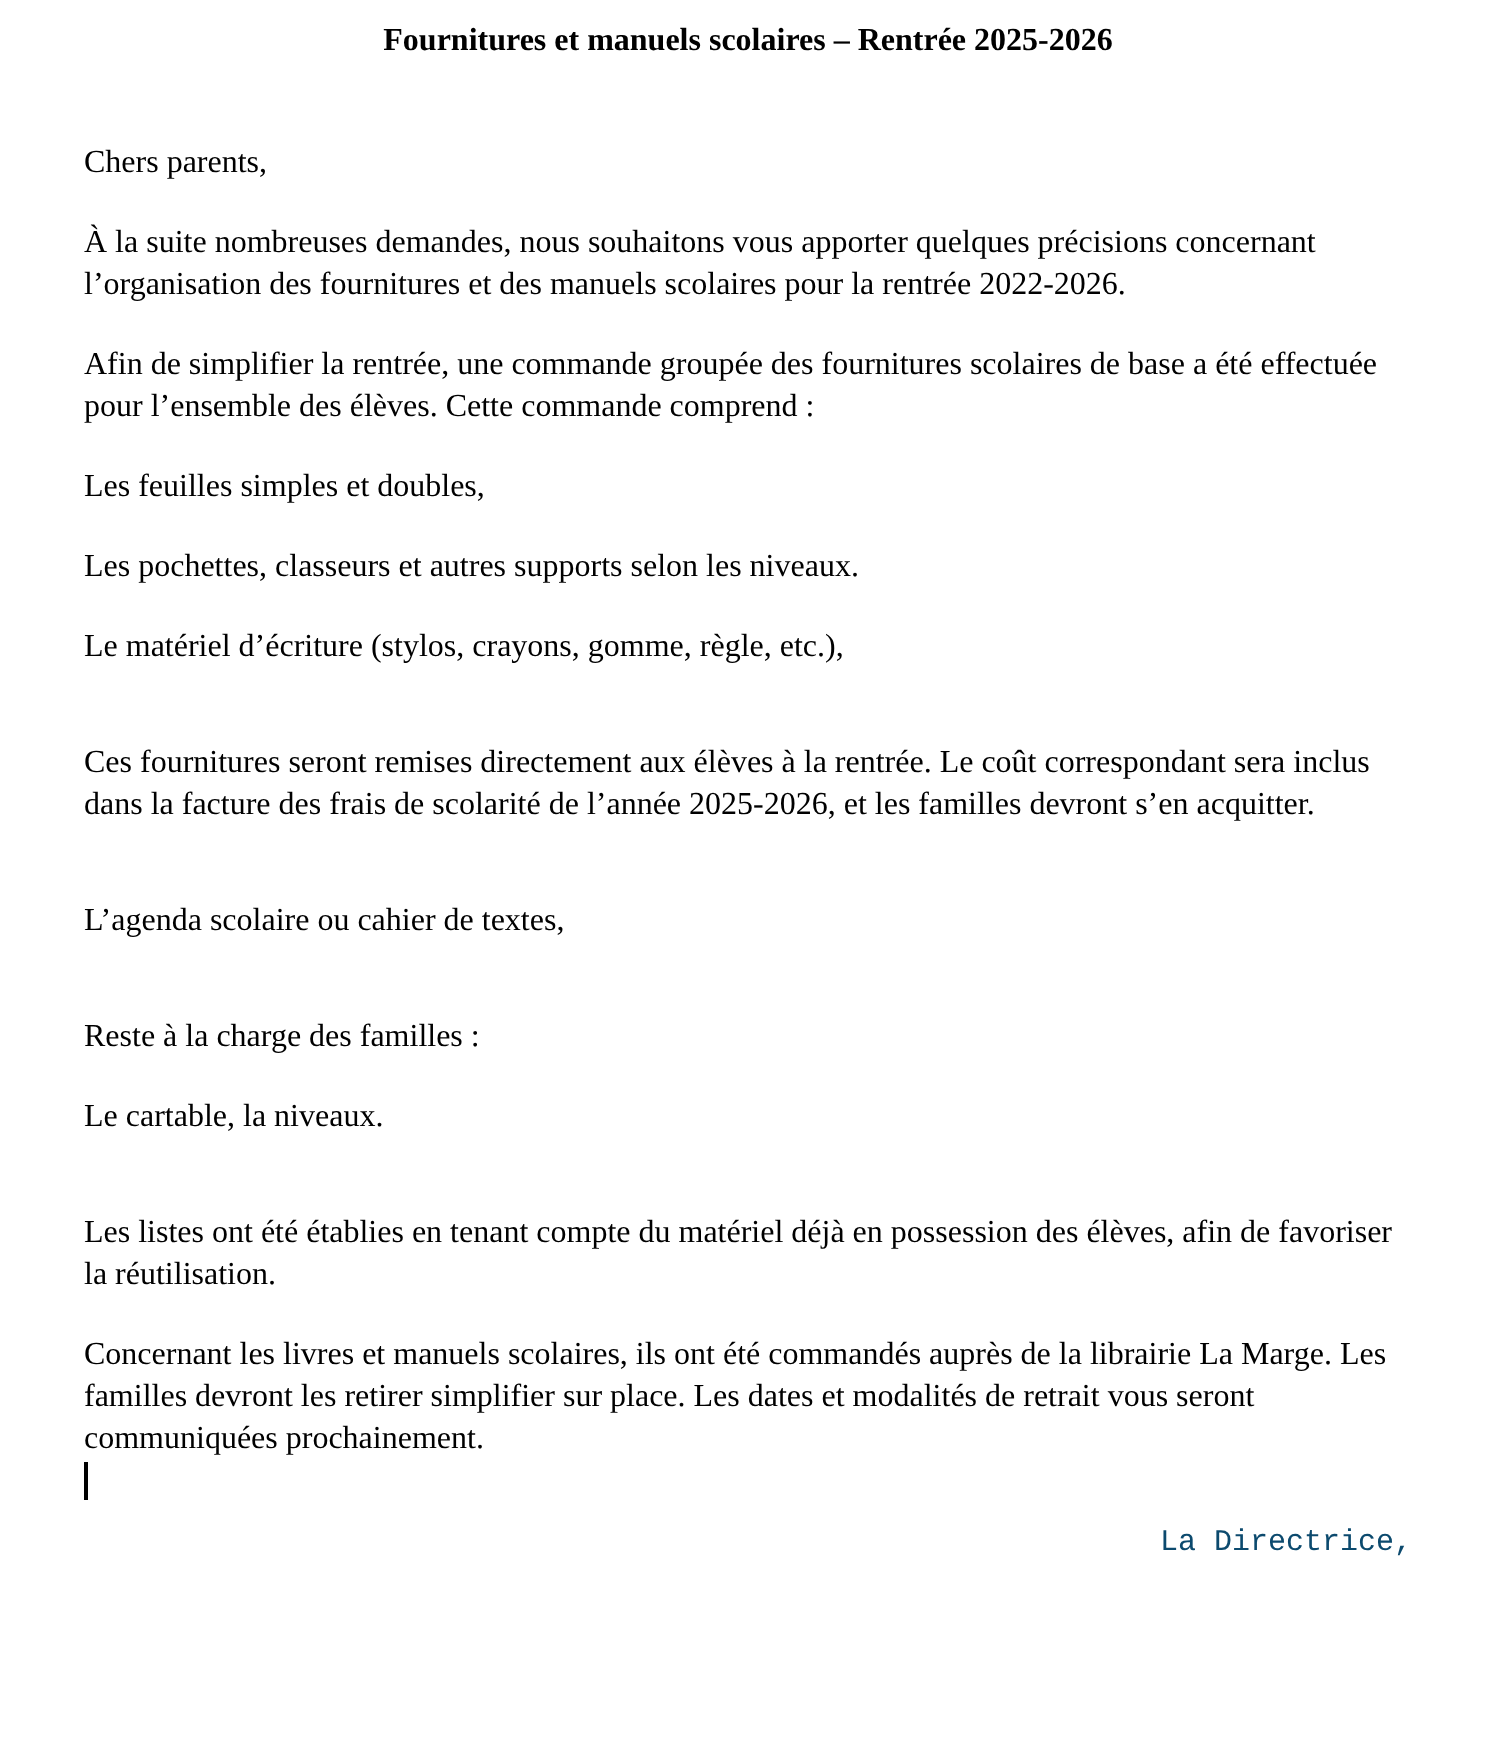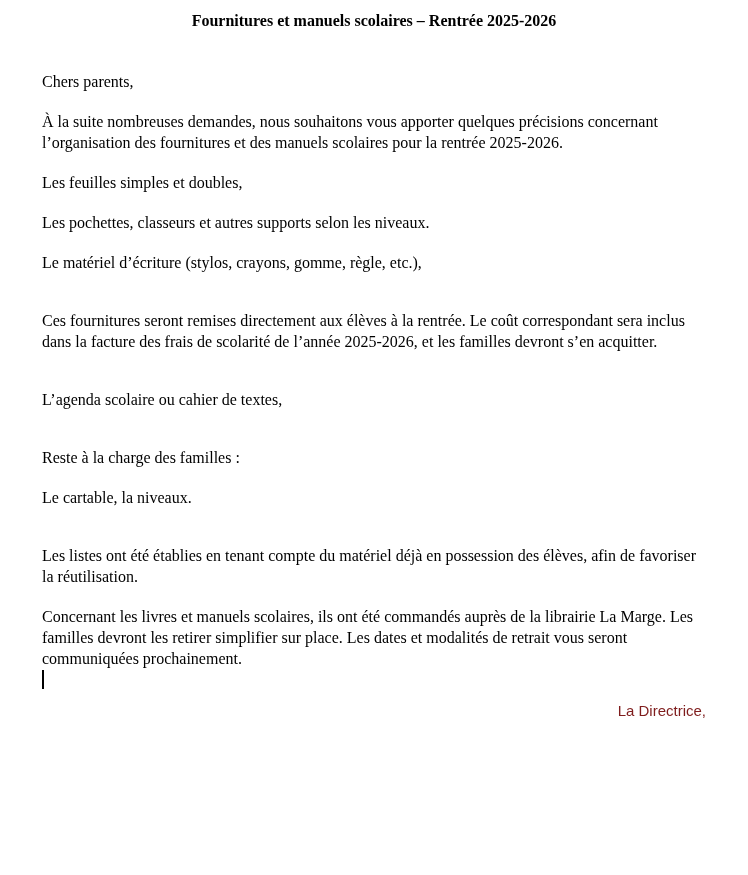--- a/index.html
+++ b/index.html
@@ -41,43 +41,44 @@
   }
   .text-caret {
     display: inline-block;
     width: 1.5px;
     height: 19px;
     margin-top: 1px;
     background: #000000;
   }
   .signature-block {
     text-align: right;
-    font-family: Liberation Sans, sans-serif;
+    font-family: Liberation Mono, monospace;
     font-size: 15px;
     line-height: 18px;
-    color: #7f1d1d;
+    color: #0c4a6e;
   }
   .signature-role {
     margin: 12px 0 0 0;
   }
   .signature-name {
     margin: 14px 0 0 0;
   }
 </style>
 </head>
 <body>
 
 <div class="doc-canvas">
 
   <h1 class="doc-title">Fournitures et manuels scolaires – Rentrée 2025-2026</h1>
 
   <p class="para">Chers parents,</p>
 
-  <p class="para">À la suite nombreuses demandes, nous souhaitons vous apporter quelques précisions concernant l’organisation des fournitures et des manuels scolaires pour la rentrée 2025-2026.</p>
+  <p class="para">À la suite nombreuses demandes, nous souhaitons vous apporter quelques précisions concernant l’organisation des fournitures et des manuels scolaires pour la rentrée 2022-2026.</p>
 
+  <p class="para">Afin de simplifier la rentrée, une commande groupée des fournitures scolaires de base a été effectuée pour l’ensemble des élèves. Cette commande comprend :</p>
 
 
   <p class="para">Les feuilles simples et doubles,</p>
 
   <p class="para">Les pochettes, classeurs et autres supports selon les niveaux.</p>
 
   <p class="para">Le matériel d’écriture (stylos, crayons, gomme, règle, etc.),</p>
 
   <p class="para gap-before">Ces fournitures seront remises directement aux élèves à la rentrée. Le coût correspondant sera inclus dans la facture des frais de scolarité de l’année 2025-2026, et les familles devront s’en acquitter.</p>
 

